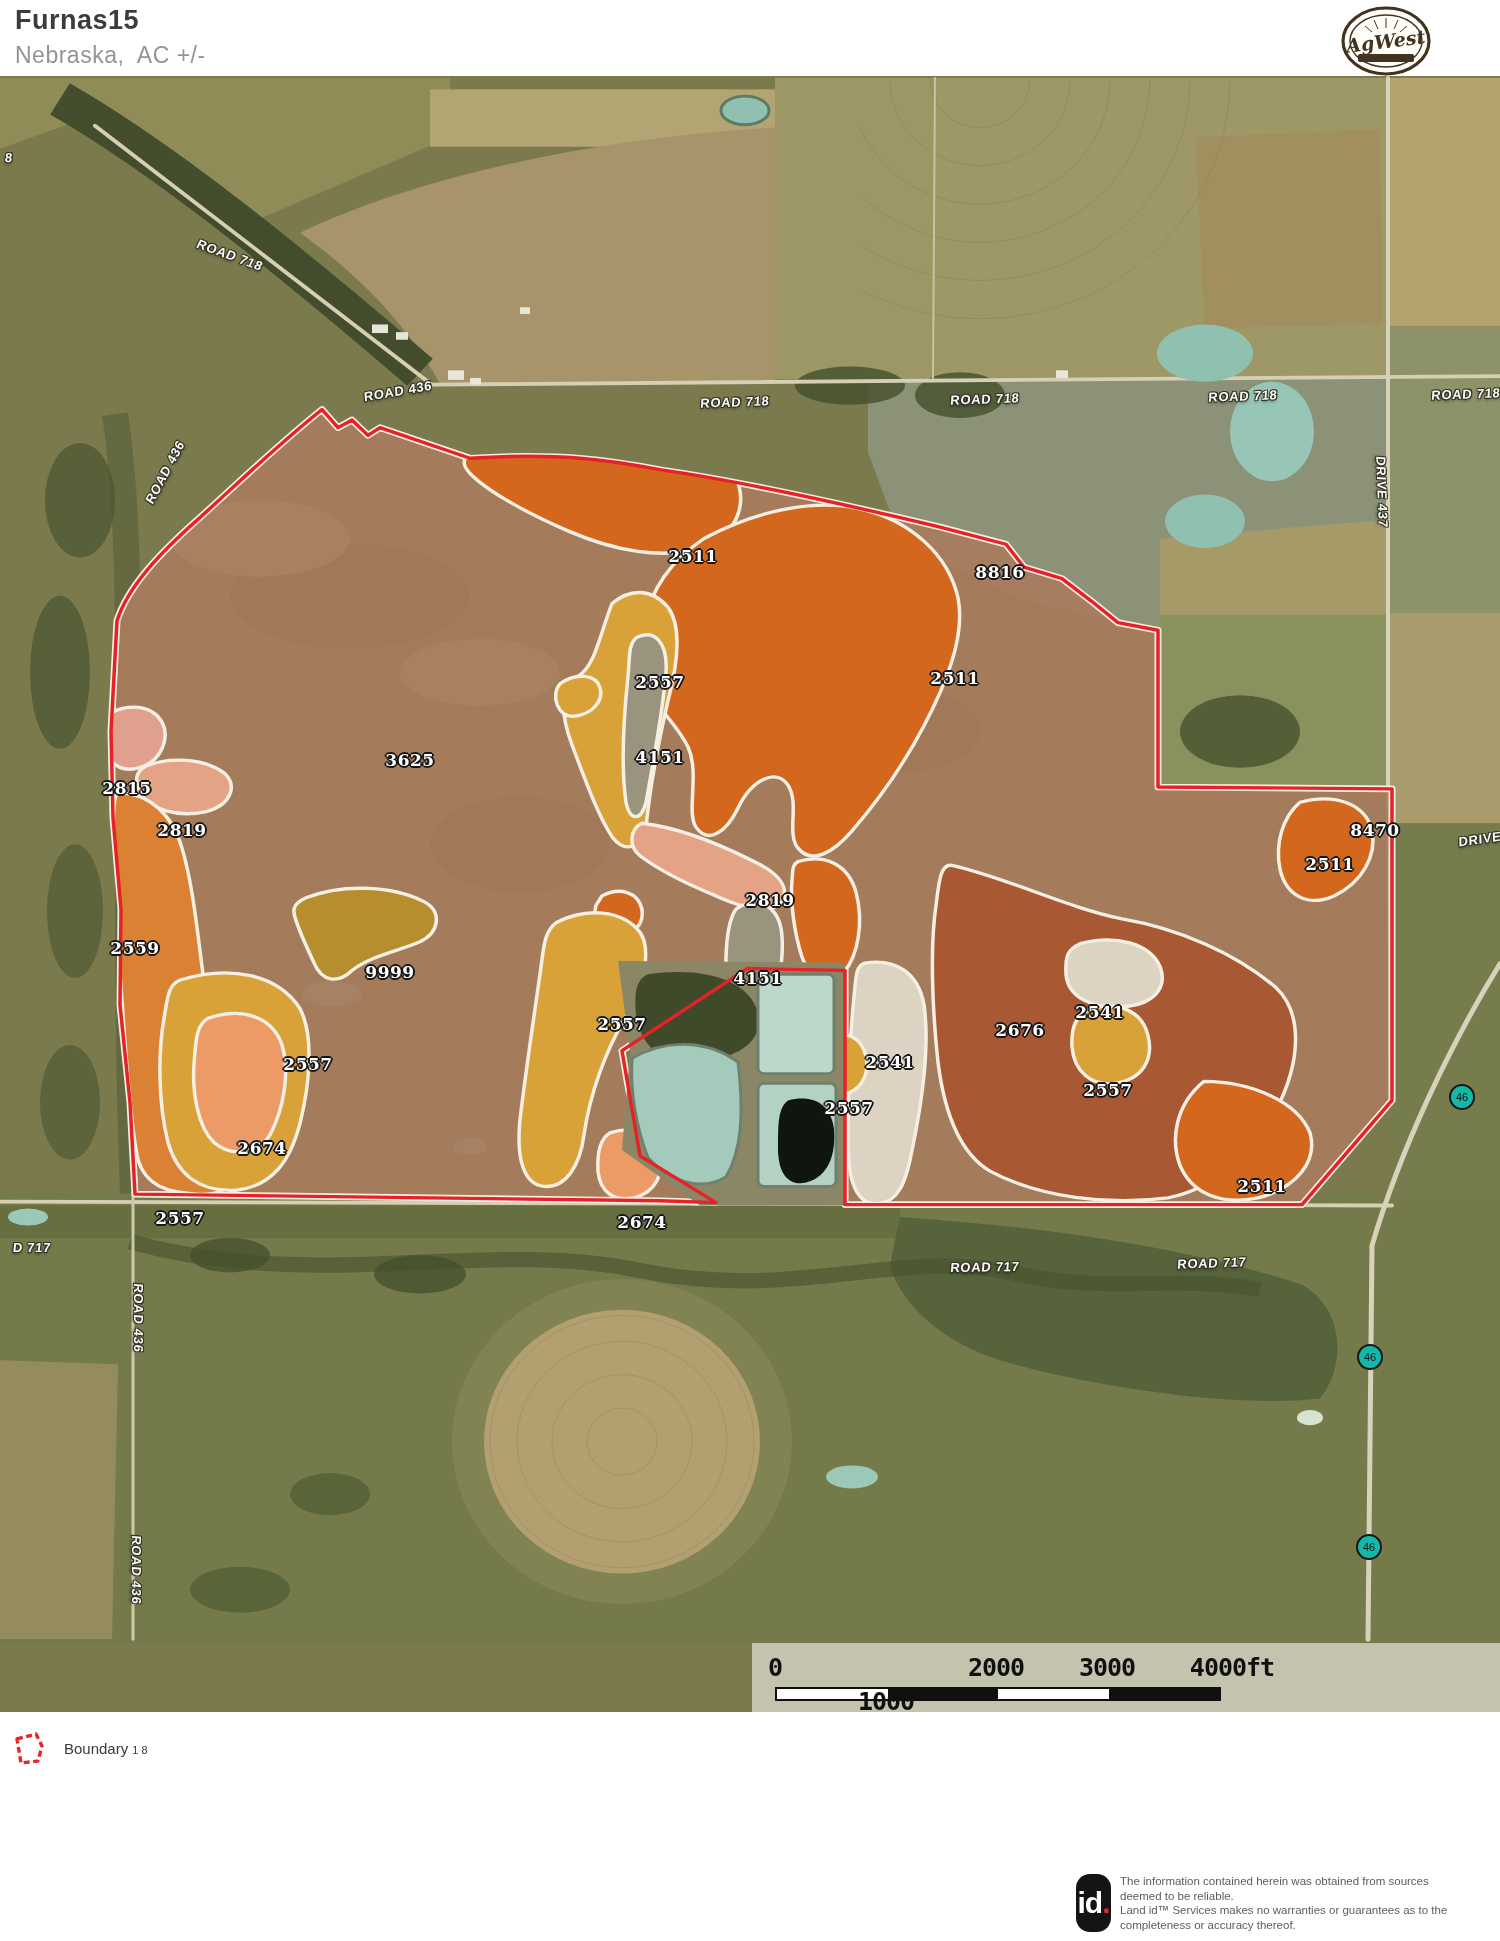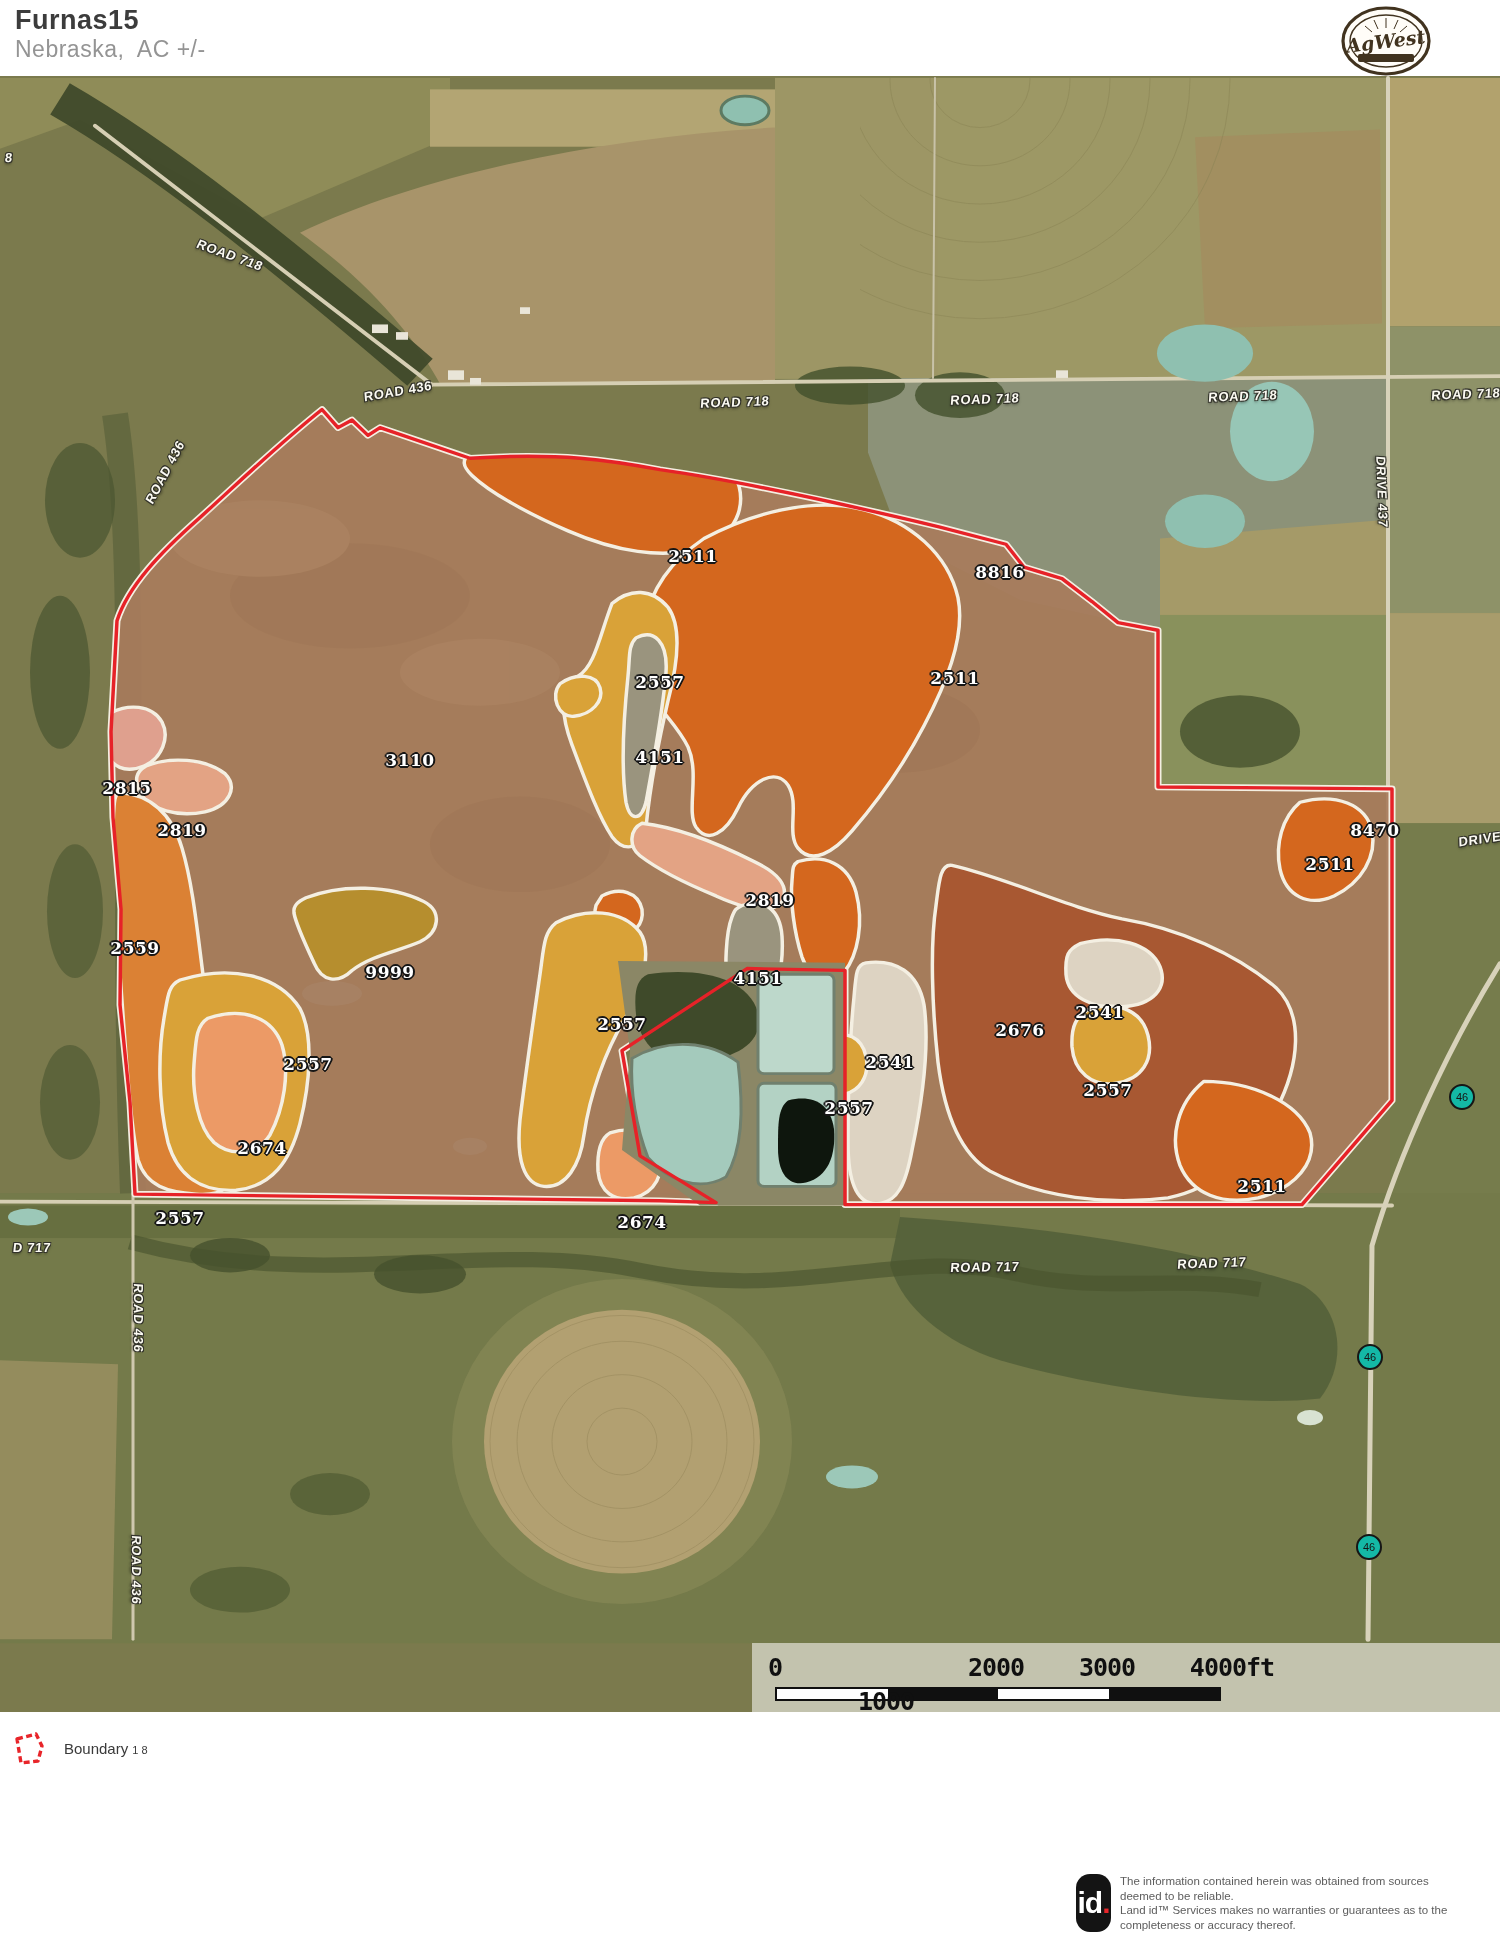--- a/index.html
+++ b/index.html
@@ -2,21 +2,21 @@
 <html><head>
 <meta charset="utf-8">
 <style>
   html,body{margin:0;padding:0;background:#ffffff;}
   body{width:1500px;height:1941px;position:relative;overflow:hidden;font-family:"Liberation Sans",sans-serif;}
   .page{position:absolute;left:0;top:0;width:1500px;height:1941px;overflow:hidden;background:#fff;}
 
   
   .hdr{position:absolute;left:15px;top:5px;}
   .hdr-title{font-weight:bold;font-size:27px;color:#3c3c3c;letter-spacing:.5px;font-family:"Liberation Sans",sans-serif;}
-  .hdr-sub{font-size:23px;color:#949494;margin-top:0;letter-spacing:.5px;white-space:pre;}
+  .hdr-sub{font-size:23px;color:#949494;margin-top:6px;letter-spacing:.5px;white-space:pre;}
   .agwest{position:absolute;left:1336px;top:4px;width:100px;height:74px;}
 
   
   .map{position:absolute;left:0;top:76px;width:1500px;height:1636px;overflow:hidden;background:#7b7a4d;}
   .overlay{position:absolute;left:0;top:0;width:1500px;height:1941px;pointer-events:none;}
 
   .soil-label{position:absolute;transform:translate(-50%,-50%);font-family:"DejaVu Serif",serif;font-weight:bold;
     font-size:17px;color:#fff;letter-spacing:.5px;white-space:nowrap;
     text-shadow:-1px -1px 0 #161616,1px -1px 0 #161616,-1px 1px 0 #161616,1px 1px 0 #161616,
       -2px 0 0 #161616,2px 0 0 #161616,0 -2px 0 #161616,0 2px 0 #161616;}
@@ -217,21 +217,21 @@
     <path d="M322,425 L338,444 L352,436 L368,452 L380,444 L470,476 C560,470 610,478 660,488 C740,500 860,528 940,548 L1006,566 L1024,590 L1062,602 L1092,626 L1118,648 L1158,656 L1158,820 L1392,822 L1392,1148 L1302,1257 L845,1257 L845,1012 L747,1010 L622,1096 L640,1206 L716,1255 L660,1253 L135,1246 L130,1150 L120,1048 L121,948 L113,852 L111,762 L117,646 C128,610 160,575 200,538 C240,500 280,460 322,425 Z" fill="none" stroke="#e62228" stroke-width="3.5" stroke-linejoin="round"></path>
   </svg>
   </div>
 
   <div class="overlay" id="map-overlay">
       <div class="soil-label" style="left: 693px; top: 556px;">2511</div>
       <div class="soil-label" style="left: 1000px; top: 572px;">8816</div>
       <div class="soil-label" style="left: 660px; top: 682px;">2557</div>
       <div class="soil-label" style="left: 955px; top: 678px;">2511</div>
       <div class="soil-label" style="left: 660px; top: 757px;">4151</div>
-      <div class="soil-label" style="left: 410px; top: 760px;">3110</div>
+      <div class="soil-label" style="left: 410px; top: 760px;">3625</div>
       <div class="soil-label" style="left: 127px; top: 788px;">2815</div>
       <div class="soil-label" style="left: 182px; top: 830px;">2819</div>
       <div class="soil-label" style="left: 1375px; top: 830px;">8470</div>
       <div class="soil-label" style="left: 1330px; top: 864px;">2511</div>
       <div class="soil-label" style="left: 770px; top: 900px;">2819</div>
       <div class="soil-label" style="left: 135px; top: 948px;">2559</div>
       <div class="soil-label" style="left: 390px; top: 972px;">9999</div>
       <div class="soil-label" style="left: 758px; top: 978px;">4151</div>
       <div class="soil-label" style="left: 622px; top: 1024px;">2557</div>
       <div class="soil-label" style="left: 1100px; top: 1012px;">2541</div>

